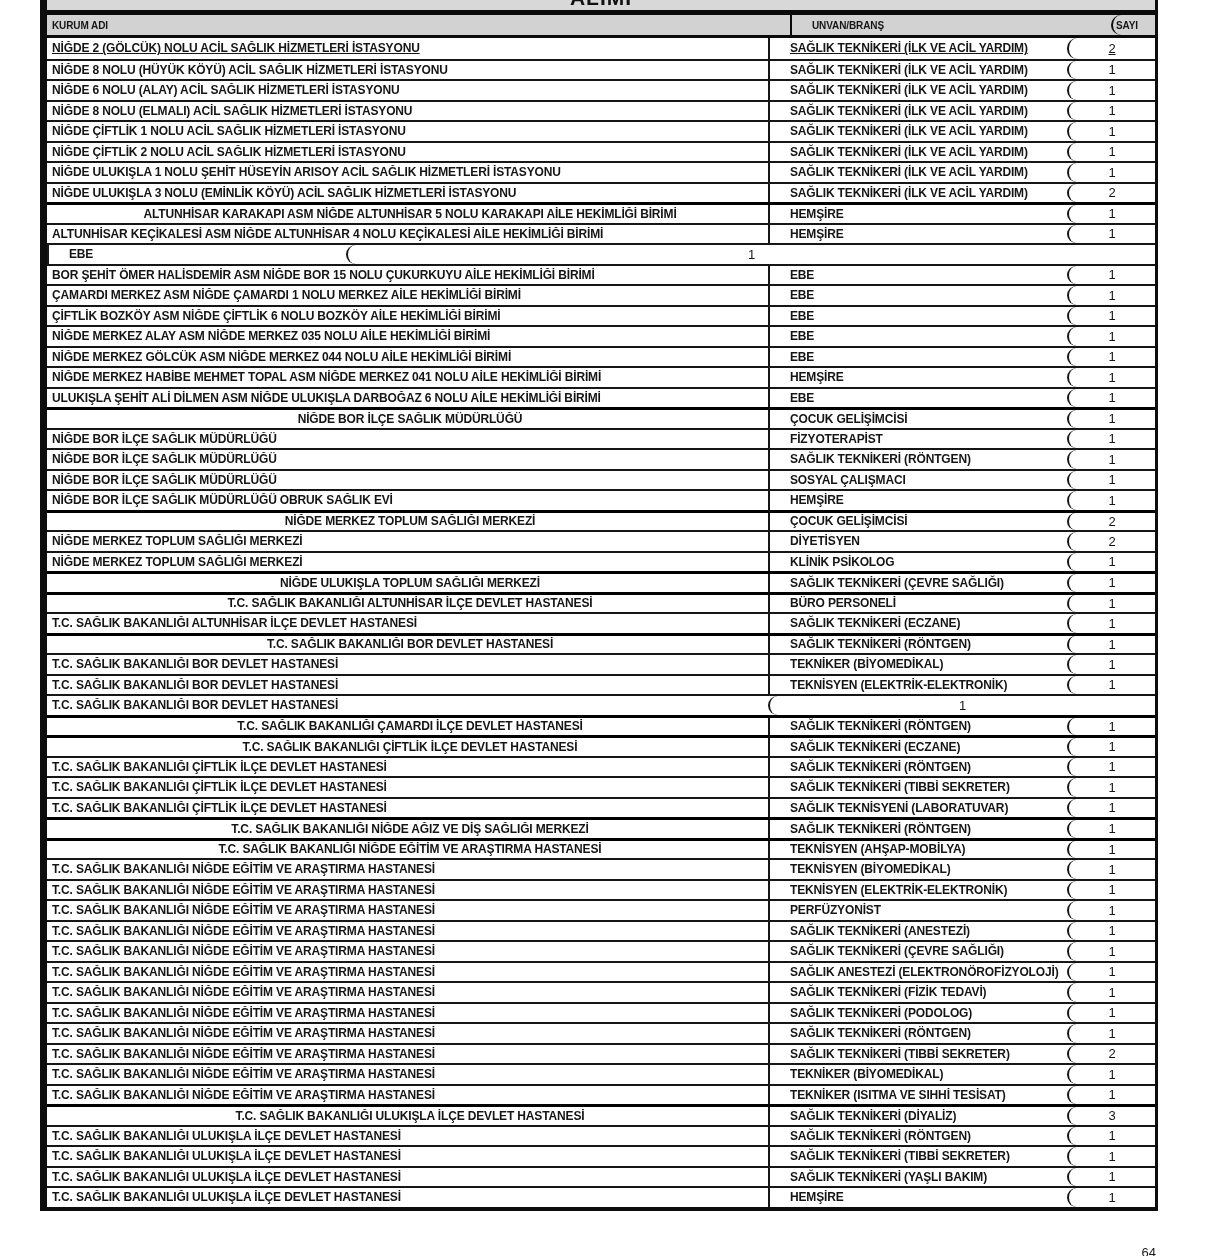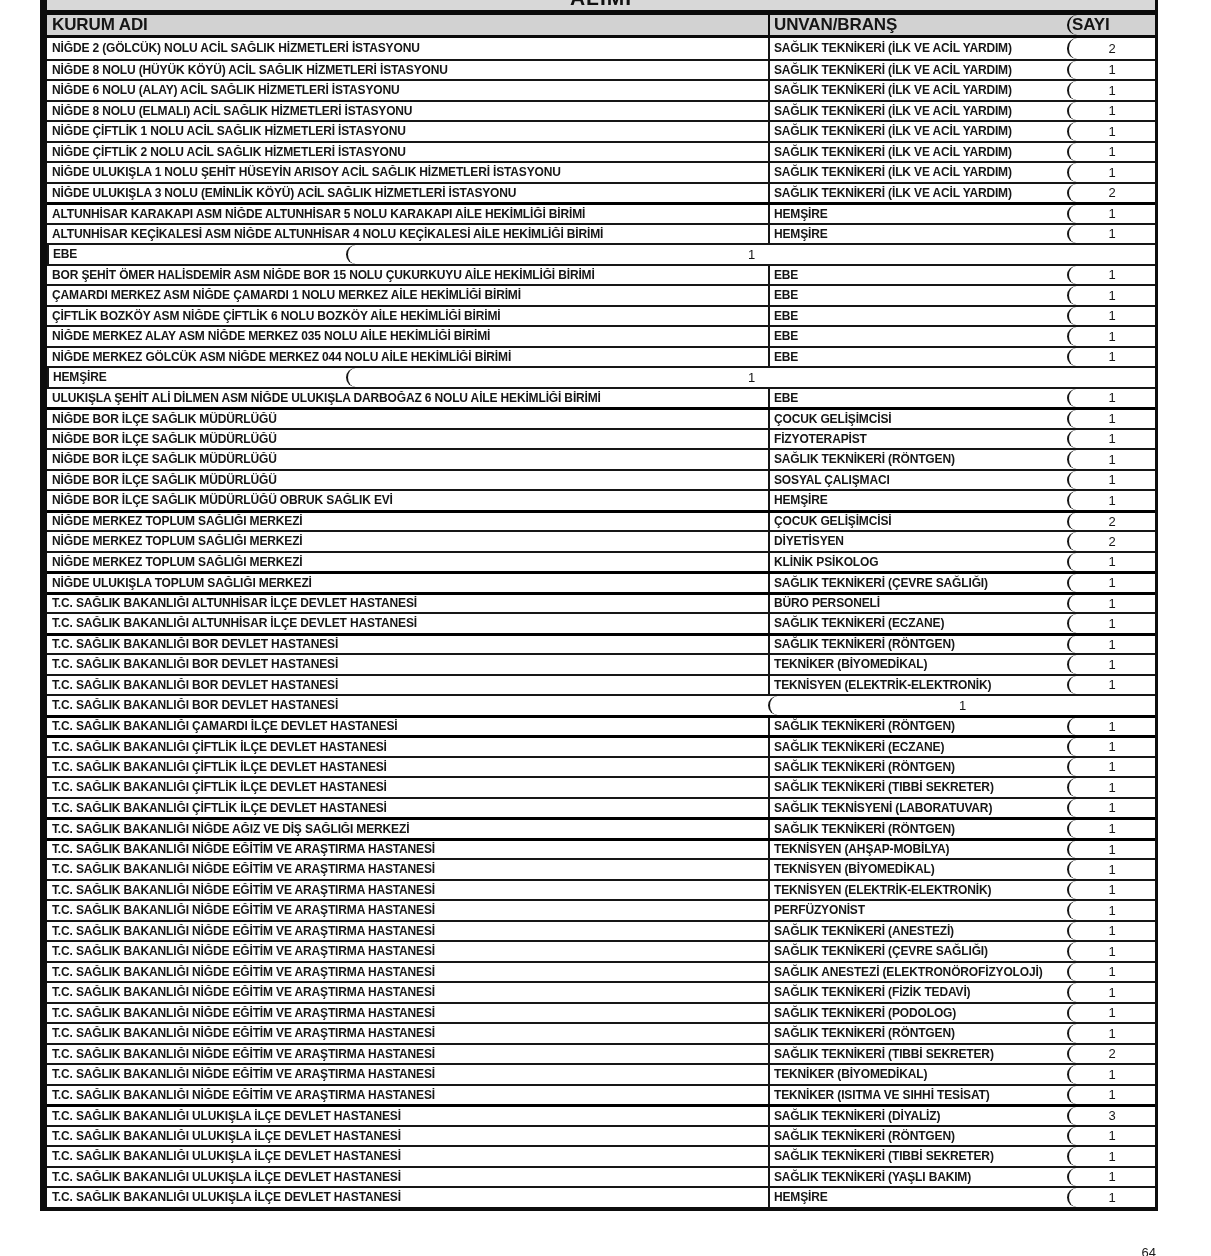--- a/index.html
+++ b/index.html
@@ -40,41 +40,42 @@
     margin-top:-13px;
     letter-spacing:1px;
   }
   .hdr{
     display:flex;
     align-items:center;
     height:23px;
     box-sizing:border-box;
     background:#d2d2d2;
     border-bottom:3px solid #0b0b0b;
-    font-size:17px;
+    font-size:10px;
     font-weight:700;
     letter-spacing:-0.1px;
+    gap:22px;
   }
   .row{
     display:flex;
     align-items:center;
     height:20.5px;
     box-sizing:border-box;
     border-top:2px solid #161616;
     background:#ffffff;
     font-size:12px;
     font-weight:700;
     letter-spacing:-0.15px;
     white-space:nowrap;
     overflow:hidden;
   }
-  .row:first-child{border-top:none;}
-  .row.group-start{border-top:3.5px solid #000;}
+  .row:first-child{border-top:none;text-decoration:underline;}
+  .row.group-start{border-top:3.5px solid #000;text-align:center;}
   .c1{width:721px;box-sizing:border-box;padding-left:5px;overflow:hidden;white-space:nowrap;}
-  .c2{width:299px;box-sizing:border-box;border-left:2px solid #161616;padding-left:4px;align-self:stretch;display:flex;align-items:center;overflow:hidden;white-space:nowrap;}
+  .c2{width:299px;box-sizing:border-box;border-left:2px solid #161616;padding-left:20px;align-self:stretch;display:flex;align-items:center;overflow:hidden;white-space:nowrap;}
   .c3{flex:1;box-sizing:border-box;border-left:2px solid #161616;align-self:stretch;display:flex;align-items:center;justify-content:center;border-radius:10px;}
   .row .c3{font-weight:400;font-size:13px;font-family:"Liberation Sans",sans-serif;}
   .hdr .c2,.hdr .c3{border-left:2px solid #0b0b0b;}
   .hdr .c3{justify-content:flex-start;padding-left:3px;}
   .page-num{
     position:absolute;
     left:1116px;top:1245px;
     width:40px;
     text-align:right;
     font-size:13px;
@@ -168,20 +169,21 @@
         <div class="c1">NİĞDE MERKEZ ALAY ASM NİĞDE MERKEZ 035 NOLU AİLE HEKİMLİĞİ BİRİMİ</div>
         <div class="c2">EBE</div>
         <div class="c3">1</div>
       </div>
       <div class="row">
         <div class="c1">NİĞDE MERKEZ GÖLCÜK ASM NİĞDE MERKEZ 044 NOLU AİLE HEKİMLİĞİ BİRİMİ</div>
         <div class="c2">EBE</div>
         <div class="c3">1</div>
       </div>
       <div class="row">
+        <div class="c1">NİĞDE MERKEZ HABİBE MEHMET TOPAL ASM NİĞDE MERKEZ 041 NOLU AİLE HEKİMLİĞİ BİRİMİ</div>
         <div class="c2">HEMŞİRE</div>
         <div class="c3">1</div>
       </div>
       <div class="row">
         <div class="c1">ULUKIŞLA ŞEHİT ALİ DİLMEN ASM NİĞDE ULUKIŞLA DARBOĞAZ 6 NOLU AİLE HEKİMLİĞİ BİRİMİ</div>
         <div class="c2">EBE</div>
         <div class="c3">1</div>
       </div>
       <div class="row group-start">
         <div class="c1">NİĞDE BOR İLÇE SAĞLIK MÜDÜRLÜĞÜ</div>

